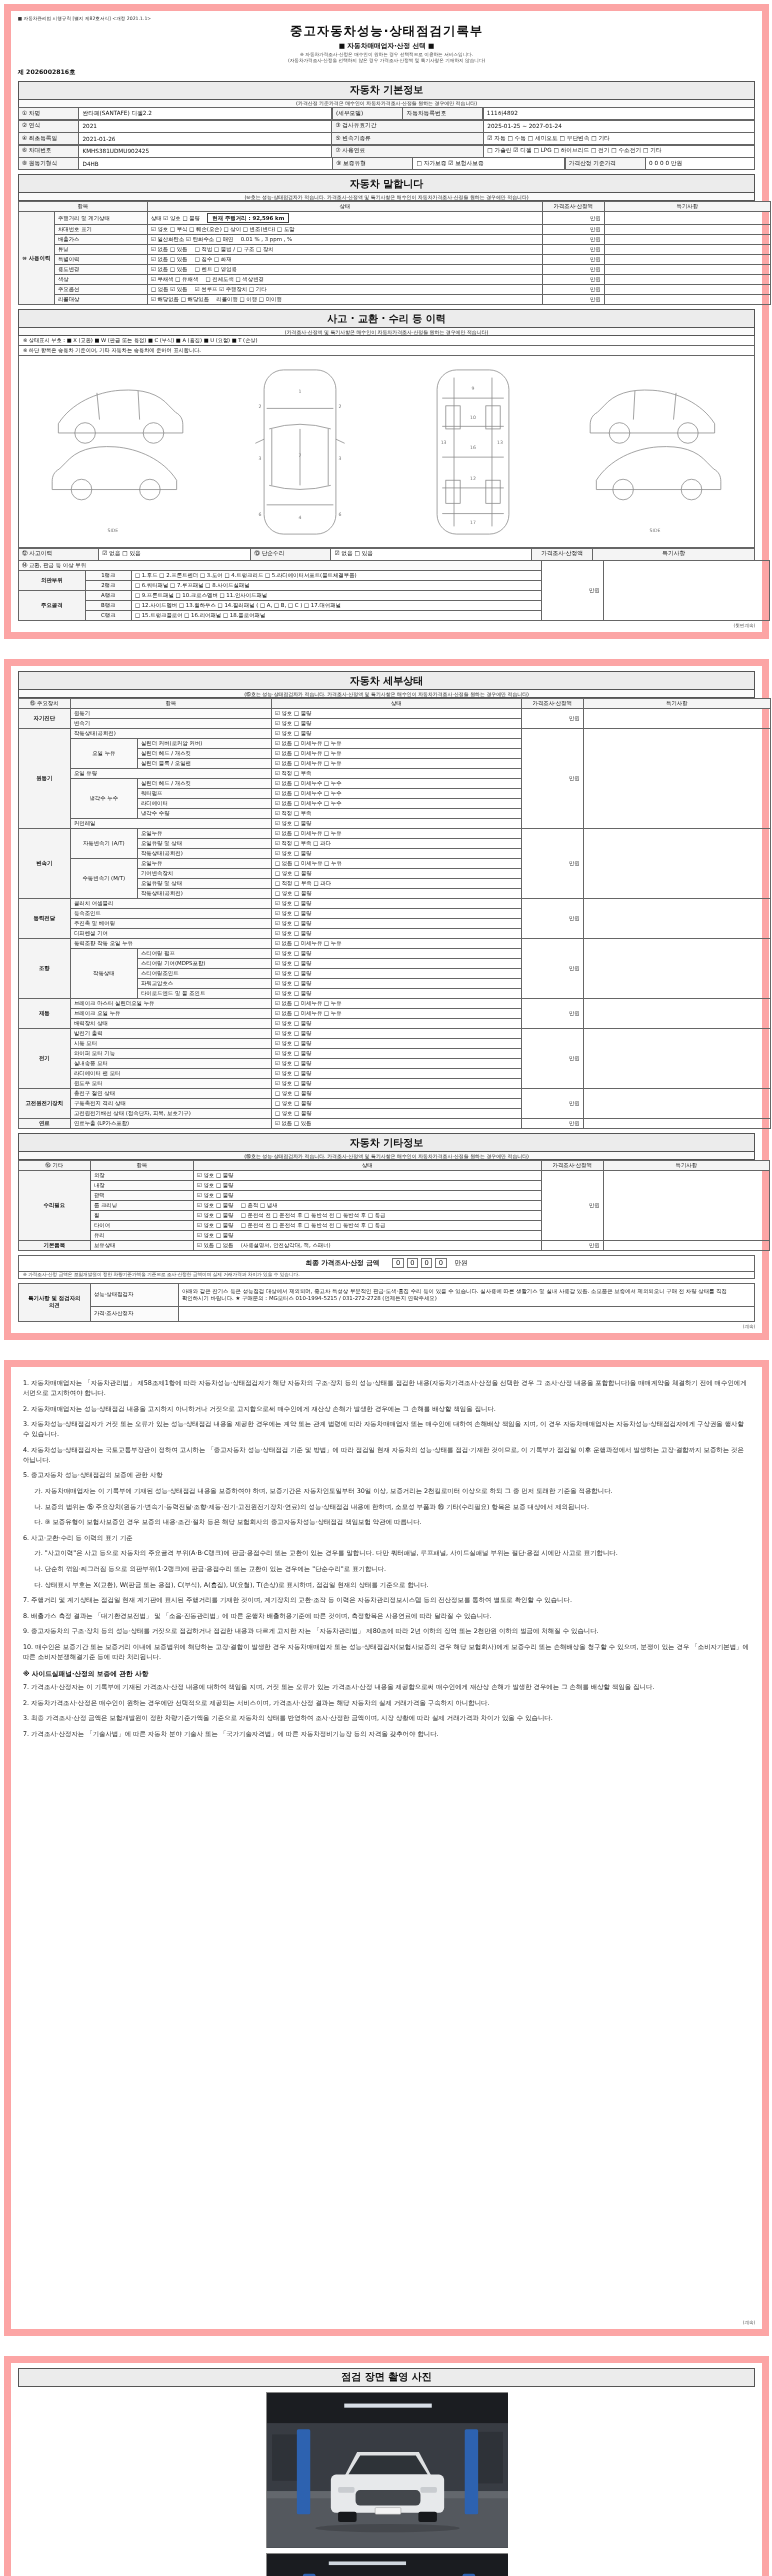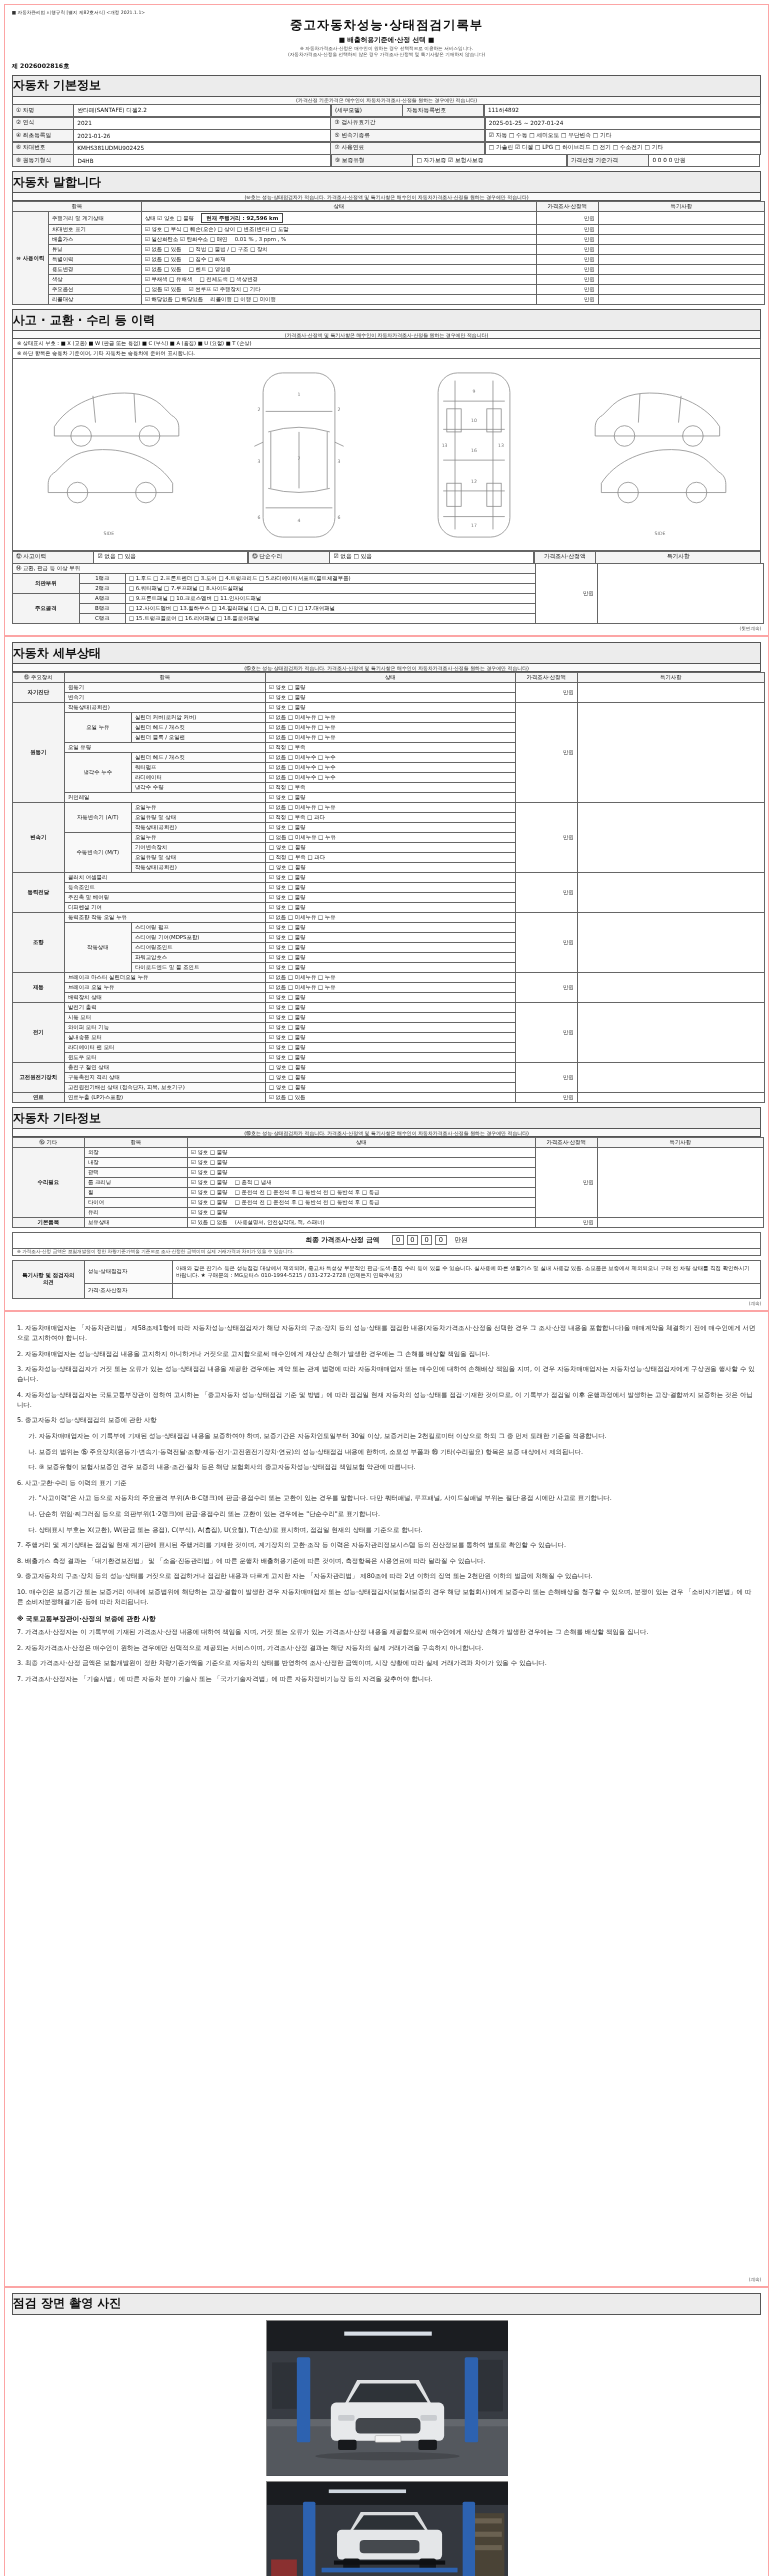--- a/index.html
+++ b/index.html
@@ -1,24 +1,24 @@
 <!DOCTYPE html>
 <html style="font-size:8.2px"><head>
 <meta charset="utf-8">
 <style>
   * { box-sizing: border-box; margin: 0; padding: 0; }
   body { width: 773px; background: #ffffff; font-family: "DejaVu Sans", "Liberation Sans", sans-serif; color: #111; }
   .doc { width: 773px; padding: 4.1px; }
-  .page { width: 765px; border: 1px solid #fca5a5; background: #fff; padding: 5.2px 6.7px 4.1px; margin-bottom: 0; }
+  .page { width: 765px; border: 7px solid #fca5a5; background: #fff; padding: 5.2px 6.7px 4.1px; margin-bottom: 20px; }
   .form-ref { font-size: 4.6px; color: #333; }
   .main-title { text-align: center; font-size: 12.4px; font-weight: bold; letter-spacing: 1px; margin-top: 2.1px; }
   .sub-title { text-align: center; font-size: 6.7px; font-weight: bold; margin-top: 2.1px; }
   .head-note { text-align: center; font-size: 4.6px; color: #444; margin-top: 1px; }
   .doc-no { font-size: 6.2px; font-weight: bold; margin: 4.1px 0 2.1px; }
-  .sec-bar { background: #ececec; border: 0.5px solid #555; font-weight: bold; font-size: 12px; padding: 1.5px 0; margin-top: 4.1px; }
+  .sec-bar { background: #ececec; border: 0.5px solid #555; text-align: center; font-weight: bold; font-size: 10px; padding: 1.5px 0; margin-top: 4.1px; }
   .sec-note { font-size: 4.9px; text-align: center; border: 0.5px solid #555; border-top: 0; padding: 0.5px 0; color: #222; background: #fafafa; }
   table { border-collapse: collapse; width: 100%; table-layout: fixed; }
   td, th { border: 0.5px solid #666; font-size: 5.4px; padding: 1px 3.1px; vertical-align: middle; word-break: keep-all; }
   th { background: #f4f4f4; font-weight: normal; }
   .grp { background: #f4f4f4; text-align: center; font-weight: bold; }
   .sub { background: #f9f9f9; text-align: center; }
   .lbl { background: #fbfbfb; }
   .state { letter-spacing: 0; }
   .price { text-align: right; color: #333; }
   .note { }
@@ -56,21 +56,21 @@
   .photo { width: 242px; height: 156px; border: 0.5px solid #888; background: #222; }
 </style>
 </head>
 <body>
 
 <div class="doc">
 
   <div class="page p1">
     <div class="form-ref">■ 자동차관리법 시행규칙 [별지 제82호서식] &lt;개정 2021.1.1&gt;</div>
     <div class="main-title">중고자동차성능·상태점검기록부</div>
-    <div class="sub-title">■ 배출허용기준에·산정 선택 ■</div>
+    <div class="sub-title">■ 자동차매매업자·산정 선택 ■</div>
     <div class="head-note">※ 자동차가격조사·산정은 매수인이 원하는 경우 선택적으로 이용하는 서비스입니다.</div>
     <div class="head-note">(자동차가격조사·산정을 선택하지 않은 경우 가격조사·산정액 및 특기사항은 기재하지 않습니다)</div>
     <div class="doc-no">제 2026002816호</div>
 
     <div class="sec-bar">자동차 기본정보</div>
     <div class="sec-note">(가격산정 기준가격은 매수인이 자동차가격조사·산정을 원하는 경우에만 적습니다)</div>
 
     <div class="brow first">
       <div class="bc bl" style="width:62px">① 차명</div>
       <div class="bc" style="width:258px">싼타페(SANTAFE) 디젤2.2</div>
@@ -642,21 +642,21 @@
         <div class="notice-item i1">나. 보증의 범위는 ⑮ 주요장치(원동기·변속기·동력전달·조향·제동·전기·고전원전기장치·연료)의 성능·상태점검 내용에 한하며, 소모성 부품과 ⑯ 기타(수리필요) 항목은 보증 대상에서 제외됩니다.</div>
         <div class="notice-item i1">다. ⑨ 보증유형이 보험사보증인 경우 보증의 내용·조건·절차 등은 해당 보험회사의 중고자동차성능·상태점검 책임보험 약관에 따릅니다.</div>
         <div class="notice-item">6. 사고·교환·수리 등 이력의 표기 기준</div>
         <div class="notice-item i1">가. "사고이력"은 사고 등으로 자동차의 주요골격 부위(A·B·C랭크)에 판금·용접수리 또는 교환이 있는 경우를 말합니다. 다만 쿼터패널, 루프패널, 사이드실패널 부위는 절단·용접 시에만 사고로 표기합니다.</div>
         <div class="notice-item i1">나. 단순히 꺾임·찌그러짐 등으로 외판부위(1·2랭크)에 판금·용접수리 또는 교환이 있는 경우에는 "단순수리"로 표기합니다.</div>
         <div class="notice-item i1">다. 상태표시 부호는 X(교환), W(판금 또는 용접), C(부식), A(흠집), U(요철), T(손상)로 표시하며, 점검일 현재의 상태를 기준으로 합니다.</div>
         <div class="notice-item">7. 주행거리 및 계기상태는 점검일 현재 계기판에 표시된 주행거리를 기재한 것이며, 계기장치의 교환·조작 등 이력은 자동차관리정보시스템 등의 전산정보를 통하여 별도로 확인할 수 있습니다.</div>
         <div class="notice-item">8. 배출가스 측정 결과는 「대기환경보전법」 및 「소음·진동관리법」에 따른 운행차 배출허용기준에 따른 것이며, 측정항목은 사용연료에 따라 달라질 수 있습니다.</div>
         <div class="notice-item">9. 중고자동차의 구조·장치 등의 성능·상태를 거짓으로 점검하거나 점검한 내용과 다르게 고지한 자는 「자동차관리법」 제80조에 따라 2년 이하의 징역 또는 2천만원 이하의 벌금에 처해질 수 있습니다.</div>
         <div class="notice-item">10. 매수인은 보증기간 또는 보증거리 이내에 보증범위에 해당하는 고장·결함이 발생한 경우 자동차매매업자 또는 성능·상태점검자(보험사보증의 경우 해당 보험회사)에게 보증수리 또는 손해배상을 청구할 수 있으며, 분쟁이 있는 경우 「소비자기본법」에 따른 소비자분쟁해결기준 등에 따라 처리됩니다.</div>
-        <div class="notice-head">※ 국토교통부장관이·산정의 보증에 관한 사항</div>
+        <div class="notice-head">※ 사이드실패널·산정의 보증에 관한 사항</div>
         <div class="notice-item">7. 가격조사·산정자는 이 기록부에 기재된 가격조사·산정 내용에 대하여 책임을 지며, 거짓 또는 오류가 있는 가격조사·산정 내용을 제공함으로써 매수인에게 재산상 손해가 발생한 경우에는 그 손해를 배상할 책임을 집니다.</div>
         <div class="notice-item">2. 자동차가격조사·산정은 매수인이 원하는 경우에만 선택적으로 제공되는 서비스이며, 가격조사·산정 결과는 해당 자동차의 실제 거래가격을 구속하지 아니합니다.</div>
         <div class="notice-item">3. 최종 가격조사·산정 금액은 보험개발원이 정한 차량기준가액을 기준으로 자동차의 상태를 반영하여 조사·산정한 금액이며, 시장 상황에 따라 실제 거래가격과 차이가 있을 수 있습니다.</div>
         <div class="notice-item">7. 가격조사·산정자는 「기술사법」에 따른 자동차 분야 기술사 또는 「국가기술자격법」에 따른 자동차정비기능장 등의 자격을 갖추어야 합니다.</div>
       </div>
     <div class="cont-note">(계속)</div>
   </div>
 
   <div class="page p4">
     <div class="sec-bar" style="margin-top:0">점검 장면 촬영 사진</div>

